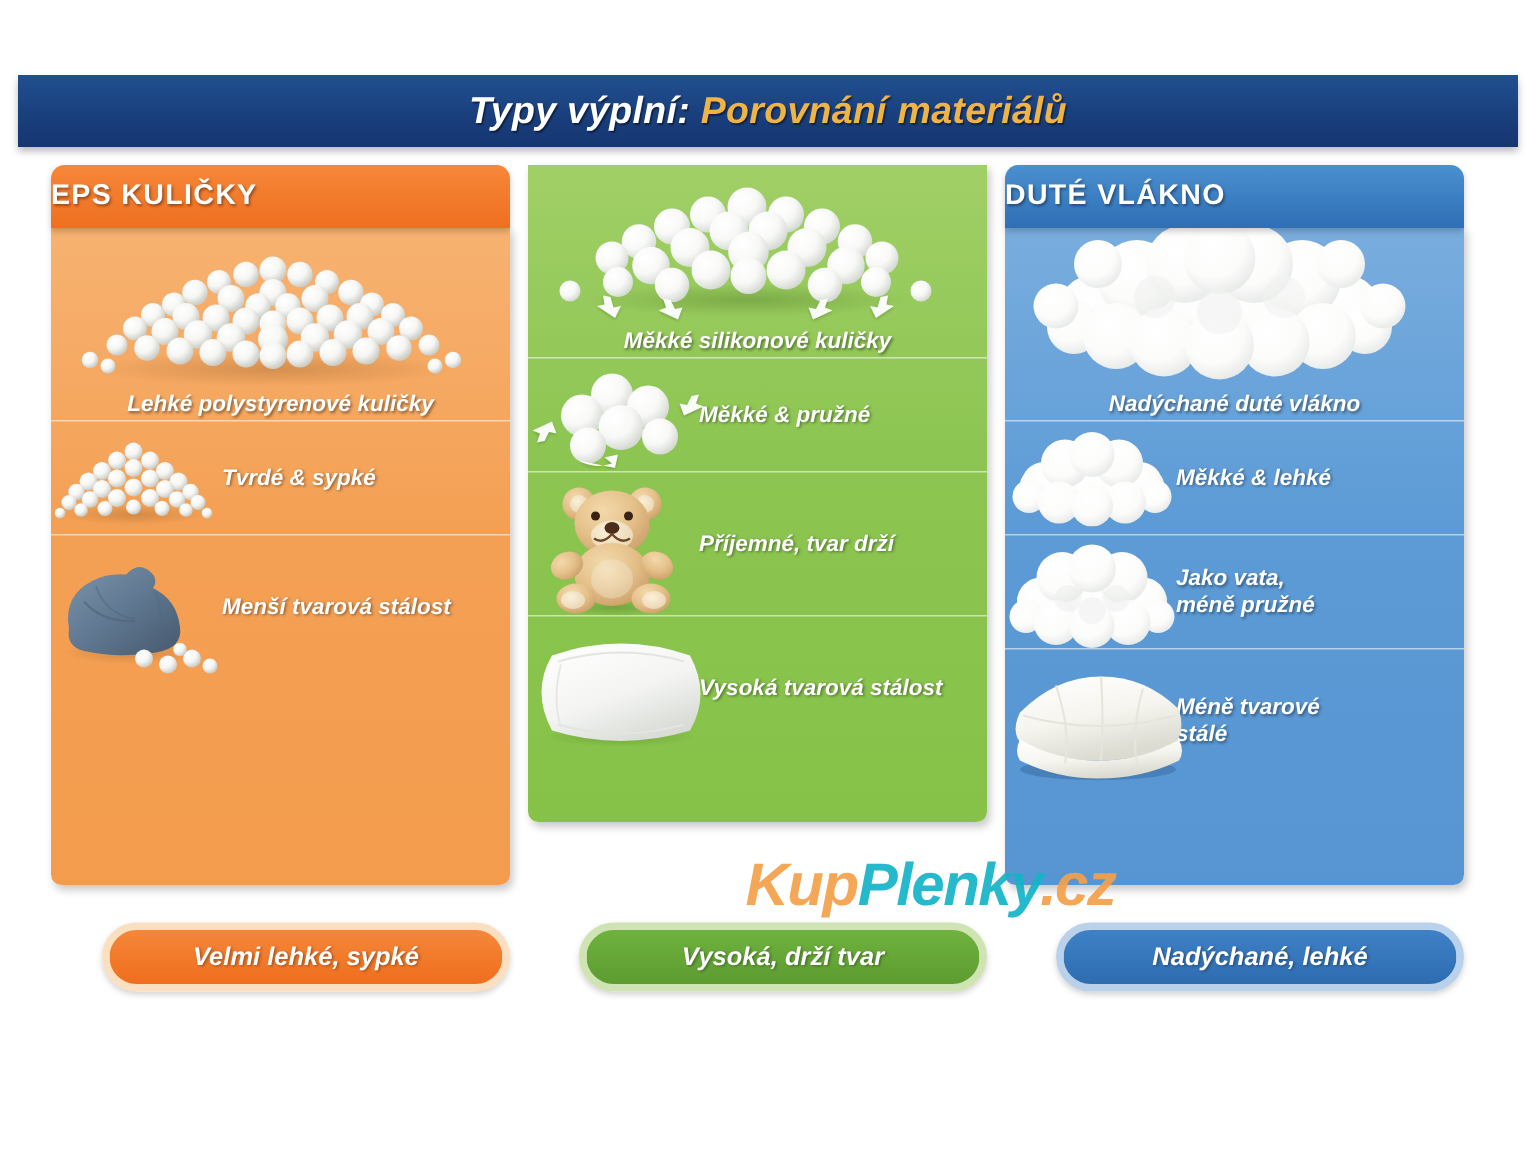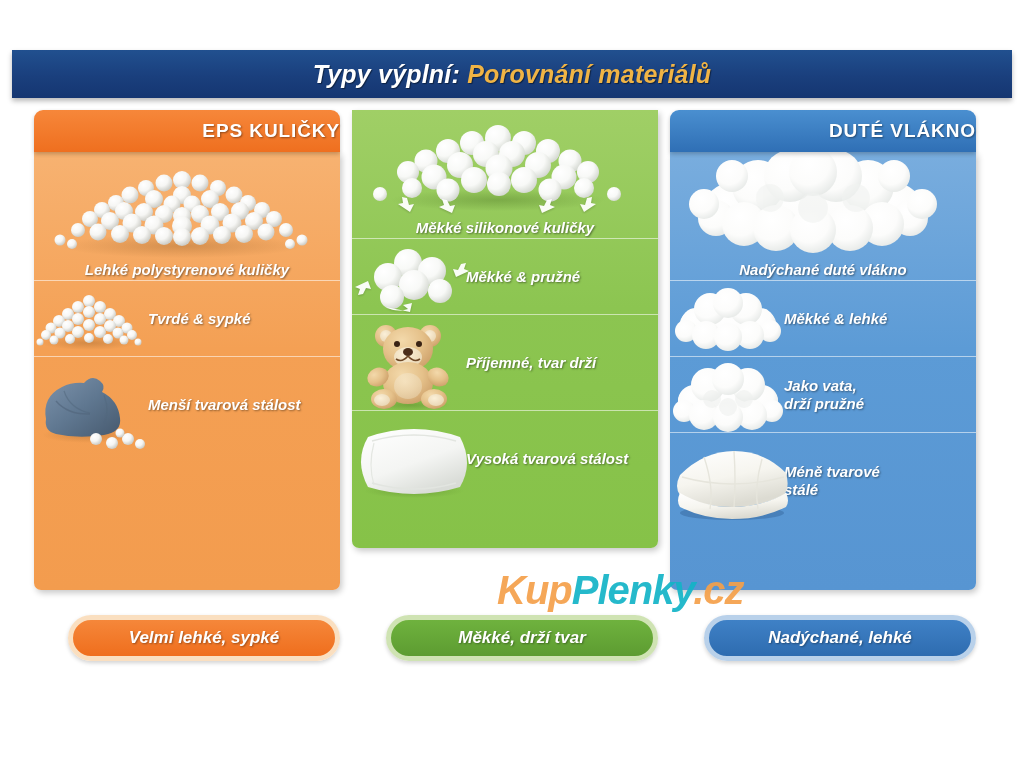--- a/index.html
+++ b/index.html
@@ -33,21 +33,21 @@
   .col {
     position: absolute; top: 0; width: 306px; height: 480px;
   }
   .col-1 { left: 34px; }
   .col-2 { left: 352px; }
   .col-3 { left: 670px; }
 
   .col-head {
     position: relative; height: 42px; width: 100%;
     border-radius: 9px 9px 0 0;
-    display: flex; align-items: center; justify-content: flex-end;
+    display: flex; align-items: center; justify-content: flex-start;
     box-shadow: 0 2px 4px rgba(0,0,0,.22);
     z-index: 3;
   }
   .col-head span {
     font-size: 19px; font-weight: bold; color: #fff; letter-spacing: .9px;
     text-shadow: 1px 1px 2px rgba(0,0,0,.40);
     white-space: nowrap;
   }
   .head-orange { background: linear-gradient(180deg,#f6873a 0%, #ef6f1f 100%); }
   .head-green  { background: linear-gradient(180deg,#6fb23e 0%, #5e9e33 100%); }
@@ -508,21 +508,21 @@
                 <circle cx="58" cy="56" r="15"></circle>
               </g>
               <g fill="#eef0ee" opacity=".55">
                 <circle cx="42" cy="38" r="9"></circle>
                   <circle cx="74" cy="38" r="9"></circle>
                   <circle cx="58" cy="46" r="9"></circle>
               </g>
             </svg>
           </div>
           <div class="rtext" style="white-space:pre-line">Jako vata,
-drží pružné</div>
+méně pružné</div>
         </div>
 
         <div class="row row-tall">
           <div class="thumb">
             <svg width="126" height="86" viewBox="0 0 126 86">
               <defs>
                 <linearGradient id="dv" x1="0" y1="0" x2="0.4" y2="1">
                   <stop offset="0%" stop-color="#ffffff"></stop>
                   <stop offset="55%" stop-color="#f6f5ef"></stop>
                   <stop offset="100%" stop-color="#dcdbd2"></stop>
@@ -547,20 +547,20 @@
 
   <div class="watermark">
     <span class="wm-kup">Kup</span><span class="wm-plen">Plenky</span><span class="wm-cz">.cz</span>
   </div>
 
   <div class="pills">
     <div class="pill pill-1">
       <span>Velmi lehké, sypké</span>
     </div>
     <div class="pill pill-2">
-      <span>Měkké, drží tvar</span>
+      <span>Vysoká, drží tvar</span>
     </div>
     <div class="pill pill-3">
       <span>Nadýchané, lehké</span>
     </div>
   </div>
 
 </div>
 
 </body></html>

